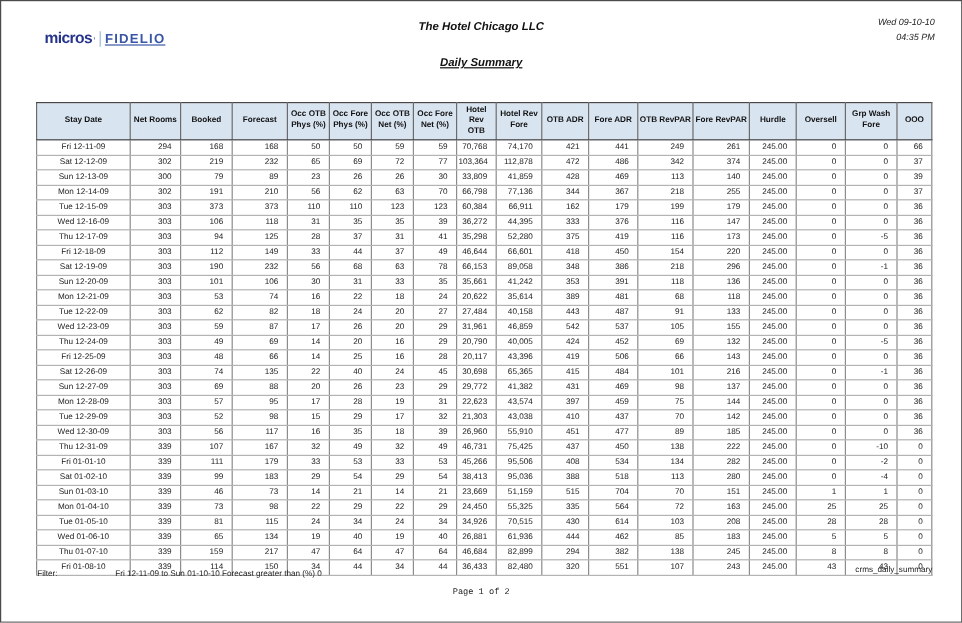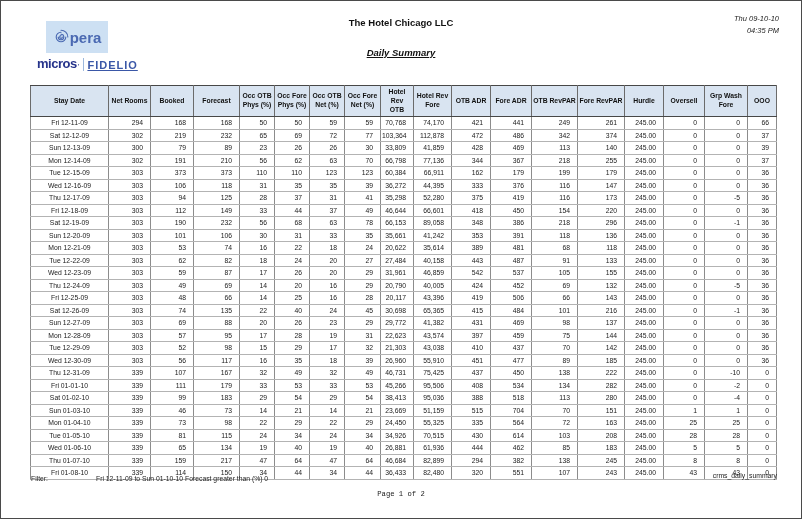--- a/index.html
+++ b/index.html
@@ -9,21 +9,21 @@
   .logo{position:absolute;left:36px;top:20px;width:130px;}
   .opera-box{width:62px;height:32px;background:#cde0f3;margin-left:9px;display:flex;align-items:center;justify-content:center;gap:1px;}
   .opera-text{color:#4a69b2;font-size:15px;font-weight:bold;letter-spacing:0;}
   .micros-line{margin-top:3px;display:flex;align-items:flex-end;white-space:nowrap;}
   .micros-word{color:#27348b;font-weight:bold;font-size:13px;letter-spacing:-0.5px;}
   .micros-prime{color:#27348b;font-size:8px;vertical-align:top;margin-left:1px;}
   .logo-divider{display:inline-block;width:1px;height:13px;background:#9db9dd;margin:0 3px 0 4px;}
   .fidelio-word{color:#3a57a7;font-weight:bold;font-size:11px;letter-spacing:1px;text-decoration:underline;}
 
   
-  .rpt-title{position:absolute;left:0;right:0;top:16px;text-align:center;font-size:9.5px;font-weight:bold;color:#111;}
+  .rpt-title{position:absolute;left:0;right:0;top:16px;text-align:center;font-size:9.5px;font-weight:bold;font-style:italic;color:#111;}
   .rpt-subtitle{position:absolute;left:0;right:0;top:46px;text-align:center;font-size:9.5px;font-weight:bold;font-style:italic;text-decoration:underline;color:#111;}
   .rpt-datetime{position:absolute;right:22px;top:12px;text-align:right;font-size:7.5px;font-style:italic;color:#222;line-height:1.55;}
 
   
   .tbl-wrap{position:absolute;left:29px;top:84px;}
   table.tbl{border-collapse:collapse;table-layout:fixed;width:746px;border:1px solid #595959;}
   table.tbl th{background:#d9e4f1;border:1px solid #6b6b6b;border-top:1px solid #474747;border-bottom:1px solid #474747;
     font-size:6.8px;font-weight:bold;color:#111;text-align:center;vertical-align:middle;
     padding:2px 1px;line-height:1.3;white-space:pre-line;height:18px;}
   table.tbl td{border-left:1px solid #8c8c8c;border-right:1px solid #8c8c8c;border-top:1px solid #b3b3b3;border-bottom:1px solid #b3b3b3;
@@ -36,44 +36,33 @@
   .footer-filter-value{position:absolute;left:95px;top:474px;font-size:6.8px;color:#222;}
   .footer-page{position:absolute;left:0;right:0;top:489px;text-align:center;font-size:7.2px;color:#222;font-family:Liberation Mono, monospace;}
   .footer-report-id{position:absolute;right:24px;top:471px;font-size:6.8px;color:#222;}
 </style>
 </head>
 <body>
 
 <div id="page">
 
   <div class="logo">
-    <div class="opera-box">
-      <svg width="16" height="16" viewBox="0 0 20 20">
-        <g stroke="#4a69b2" fill="none" stroke-width="1.4" stroke-linecap="round">
-          <path d="M10 1.5 A8.5 8.5 0 0 1 18.5 10"></path>
-          <path d="M10 4 A6 6 0 1 0 16 10"></path>
-          <path d="M10 6.5 A3.5 3.5 0 1 1 6.5 10"></path>
-          <path d="M10 8.3 A1.7 1.7 0 1 0 11.7 10"></path>
-        </g>
-      </svg>
-      <span class="opera-text">pera</span>
-    </div>
     <div class="micros-line">
       <span class="micros-word">micros</span>
         <span class="micros-prime">’</span>
       <span class="logo-divider"></span>
       <span class="fidelio-word">FIDELIO</span>
     </div>
   </div>
 
   <div class="rpt-title">The Hotel Chicago LLC</div>
   <div class="rpt-subtitle">Daily Summary</div>
 
   <div class="rpt-datetime">
-    <div>Thu 09-10-10</div>
+    <div>Wed 09-10-10</div>
     <div>04:35 PM</div>
   </div>
 
   <div class="tbl-wrap">
     <table class="tbl">
         <colgroup>
           <col style="width: 78px;">
           <col style="width: 42px;">
           <col style="width: 43px;">
           <col style="width: 46px;">

